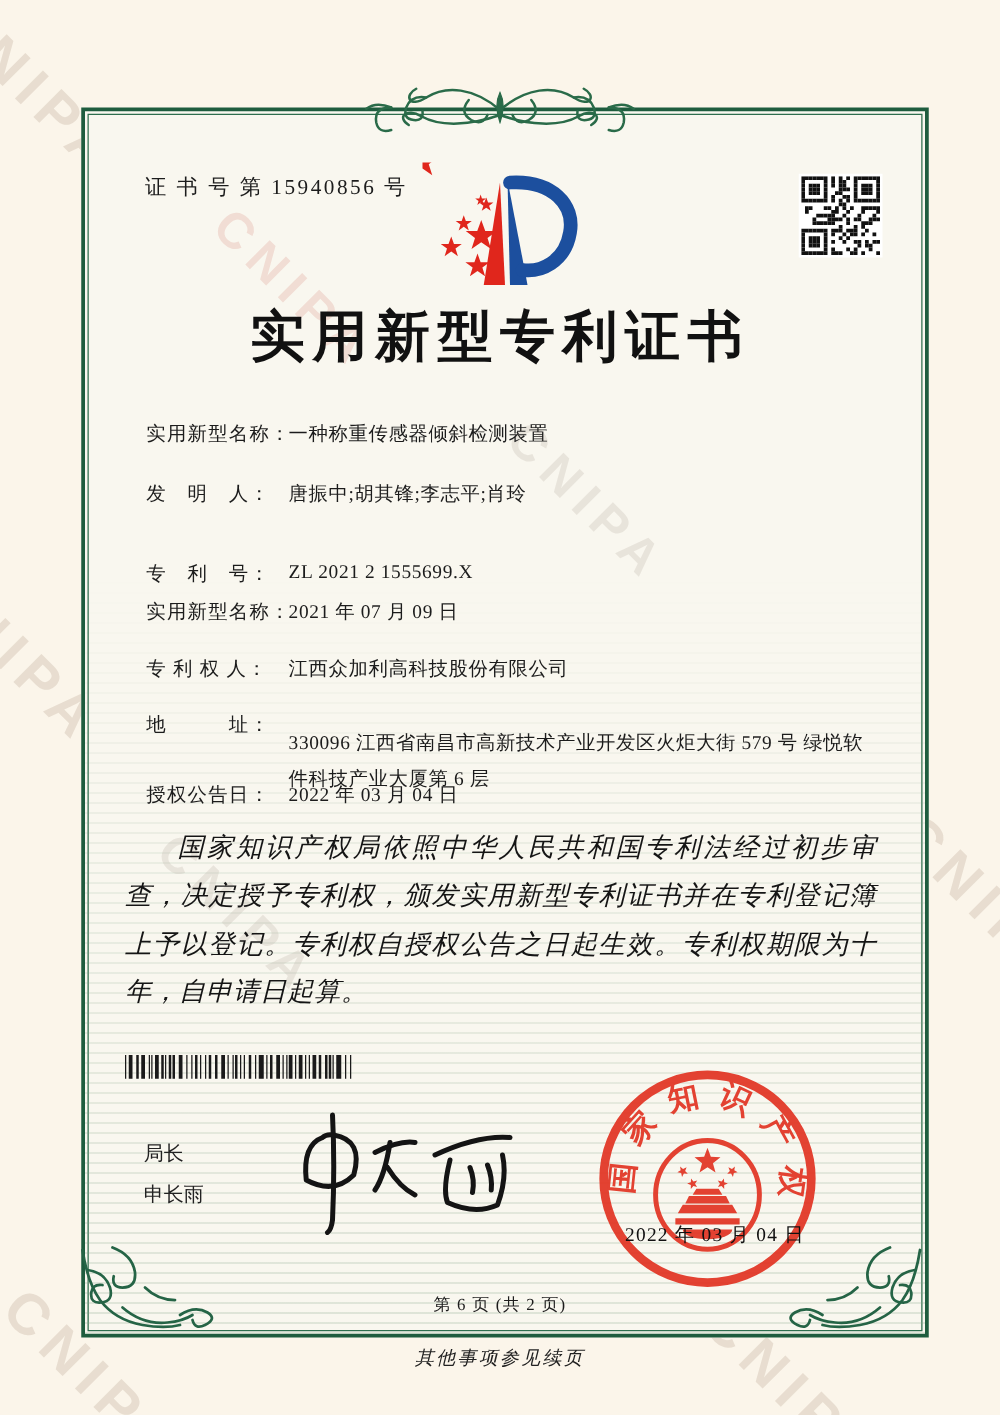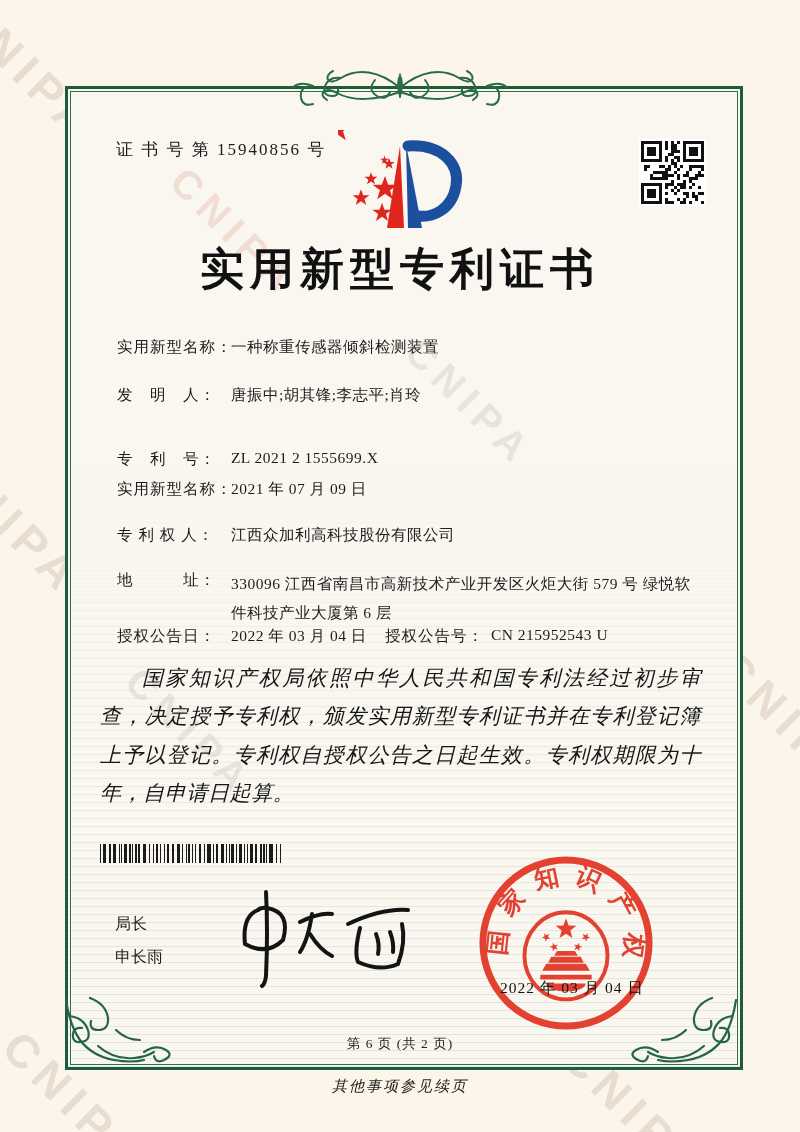--- a/index.html
+++ b/index.html
@@ -35,21 +35,21 @@
   .logo{position:absolute;left:338px;top:130px;}
   .qr{position:absolute;left:639px;top:139px;width:63px;height:63px;background:#fff;padding:2px;}
   .title{
     position:absolute;left:0;top:240px;width:100%;text-align:center;
     font-size:44px;font-weight:bold;letter-spacing:6px;color:#111;
   }
   .fields{position:absolute;left:105px;top:337px;width:575px;font-size:15.5px;}
   .frow{position:absolute;left:12px;white-space:nowrap;}
   .frow .lab{display:inline-block;width:110px;letter-spacing:1px;vertical-align:top;}
   .frow .val{letter-spacing:0.5px;}
-  .frow .val.wrap{display:inline-block;width:462px;white-space:normal;line-height:1.85;vertical-align:top;}
+  .frow .val.wrap{display:inline-block;width:462px;white-space:normal;line-height:1.85;vertical-align:top;margin-top:11px;}
   .pair2{position:absolute;left:268px;top:0;}
   .body-text{
     position:absolute;left:100px;top:659px;width:601px;
     font-size:21px;font-style:italic;line-height:1.83;letter-spacing:0.6px;
     text-align:justify;color:#151515;
   }
   .body-text p{margin:0;text-indent:2em;}
   .barcode{position:absolute;left:100px;top:844px;height:19px;display:flex;align-items:stretch;}
   .barcode div{background:#1a1a1a;}
   .director{position:absolute;left:115px;top:908px;font-family:"Liberation Sans","DejaVu Sans",sans-serif;font-size:16px;color:#222;line-height:2.05;}
@@ -366,24 +366,20 @@
     <span class="lab">专 利 权 人：</span>
     <span class="val">江西众加利高科技股份有限公司</span>
   </div>
   <div class="frow" style="top:233px;">
     <span class="lab">地　　　址：</span>
     <span class="val wrap">330096 江西省南昌市高新技术产业开发区火炬大街 579 号 绿悦软件科技产业大厦第 6 层</span>
   </div>
   <div class="frow" style="top:289px;width:575px;">
     <span class="lab">授权公告日：</span>
     <span class="val">2022 年 03 月 04 日</span>
-    <span class="pair2">
-      <span class="lab" style="width:102px;">授权公告号：</span>
-      <span class="val">CN 215952543 U</span>
-    </span>
   </div>
 </div>
 
 <div class="body-text">
   <p>国家知识产权局依照中华人民共和国专利法经过初步审查，决定授予专利权，颁发实用新型专利证书并在专利登记簿上予以登记。专利权自授权公告之日起生效。专利权期限为十年，自申请日起算。</p>
 </div>
 
 <div class="barcode" id="barcode">
     <div style="width: 1px; margin-right: 2px;"></div>
     <div style="width: 3px; margin-right: 3px;"></div>

